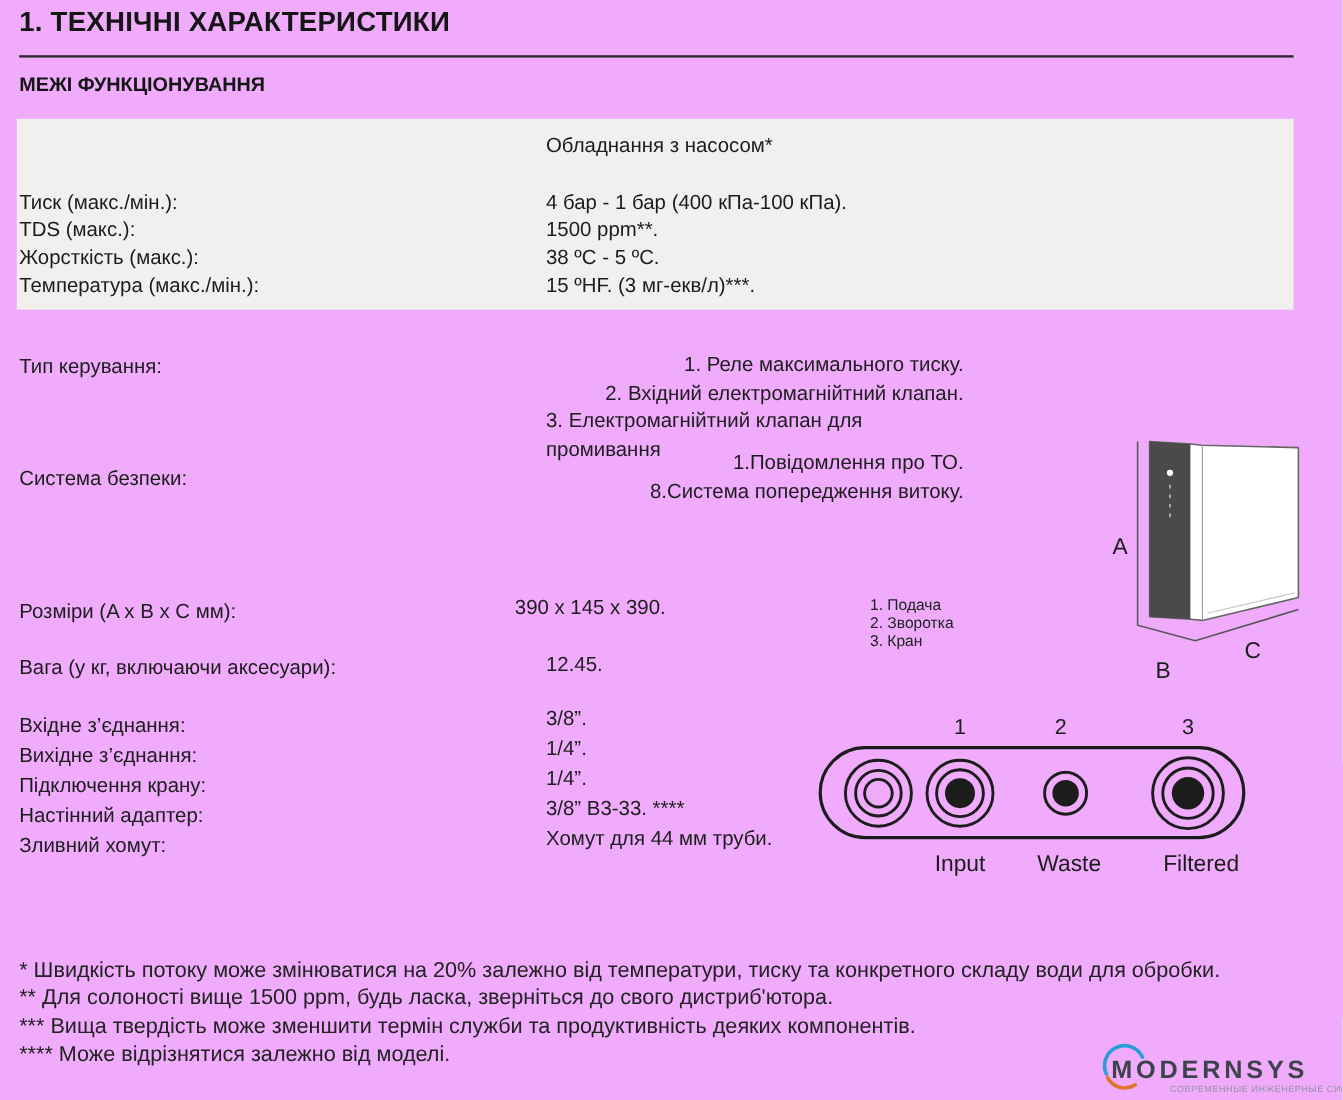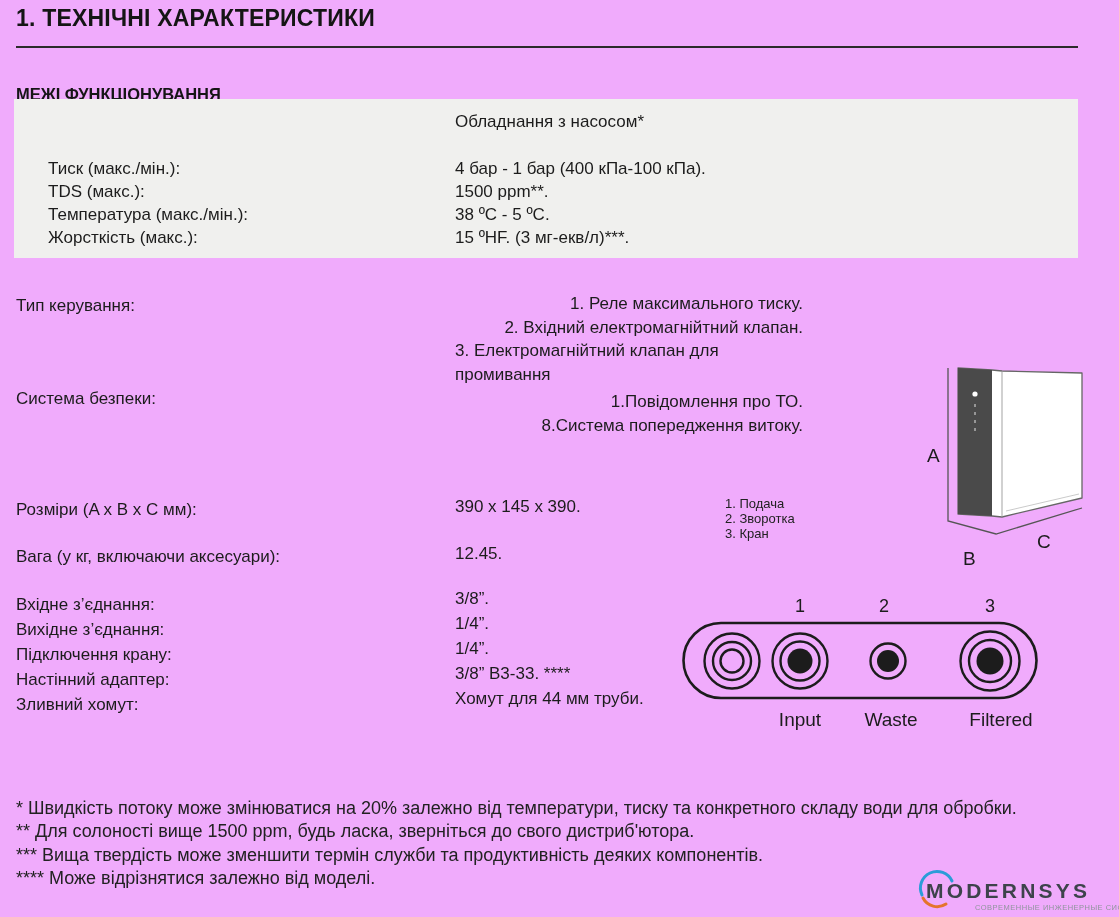--- a/index.html
+++ b/index.html
@@ -19,53 +19,53 @@
   svg{display:block;}
   .logo-wrap{width:207px;height:55px;}
 </style>
 </head>
 <body>
 
 <div class="page">
 
   <div class="abs title" style="left:16px;top:5px;">1. ТЕХНІЧНІ ХАРАКТЕРИСТИКИ</div>
   <div class="abs rule" style="left:16px;top:46px;width:1062px;"></div>
-  <div class="abs subtitle" style="left:16px;top:62px;margin-top:23px;">МЕЖІ ФУНКЦІОНУВАННЯ</div>
+  <div class="abs subtitle" style="left:16px;top:62px;">МЕЖІ ФУНКЦІОНУВАННЯ</div>
 
   <div class="abs greybox" style="left:14px;top:99px;width:1064px;height:159px;"></div>
   <div class="abs t17" style="left:455px;top:110px;">Обладнання з насосом*</div>
 
-  <div class="abs col t17" style="left:16px;top:157px;margin-left:32px;">
+  <div class="abs col t17" style="left:16px;top:157px;">
     <div>Тиск (макс./мін.):</div>
     <div>TDS (макс.):</div>
+    <div>Жорсткість (макс.):</div>
     <div>Температура (макс./мін.):</div>
-    <div>Жорсткість (макс.):</div>
   </div>
   <div class="abs col t17" style="left:455px;top:157px;">
     <div>4 бар - 1 бар (400 кПа-100 кПа).</div>
     <div>1500 ppm**.</div>
     <div>38 ºC - 5 ºC.</div>
     <div>15 ºHF. (3 мг-екв/л)***.</div>
   </div>
 
   <div class="abs t17" style="left:16px;top:294px;">Тип керування:</div>
   <div class="abs col t17 lh235" style="left:455px;top:292px;width:348px;">
     <div>1. Реле максимального тиску.</div>
     <div>2. Вхідний електромагнійтний клапан.</div>
     <div>3. Електромагнійтний клапан для промивання</div>
   </div>
 
   <div class="abs t17" style="left:16px;top:387px;">Система безпеки:</div>
-  <div class="abs col t17 lh235" style="left:455px;top:390px;width:348px;">
+  <div class="abs col t17 lh235" style="left:455px;top:374px;width:348px;">
     <div>1.Повідомлення про ТО.</div>
     <div>8.Система попередження витоку.</div>
   </div>
 
   <div class="abs t17" style="left:16px;top:498px;">Розміри (A x B x C мм):</div>
-  <div class="abs t17" style="left:455px;top:495px;">390 x 145 x 390.</div>
+  <div class="abs t17" style="left:429px;top:495px;">390 x 145 x 390.</div>
   <div class="abs t17" style="left:16px;top:545px;">Вага (у кг, включаючи аксесуари):</div>
   <div class="abs t17" style="left:455px;top:542px;text-align:center;">12.45.</div>
 
   <div class="abs col t17 lh25" style="left:16px;top:592px;">
     <div>Вхідне з’єднання:</div>
     <div>Вихідне з’єднання:</div>
     <div>Підключення крану:</div>
     <div>Настінний адаптер:</div>
     <div>Зливний хомут:</div>
   </div>

